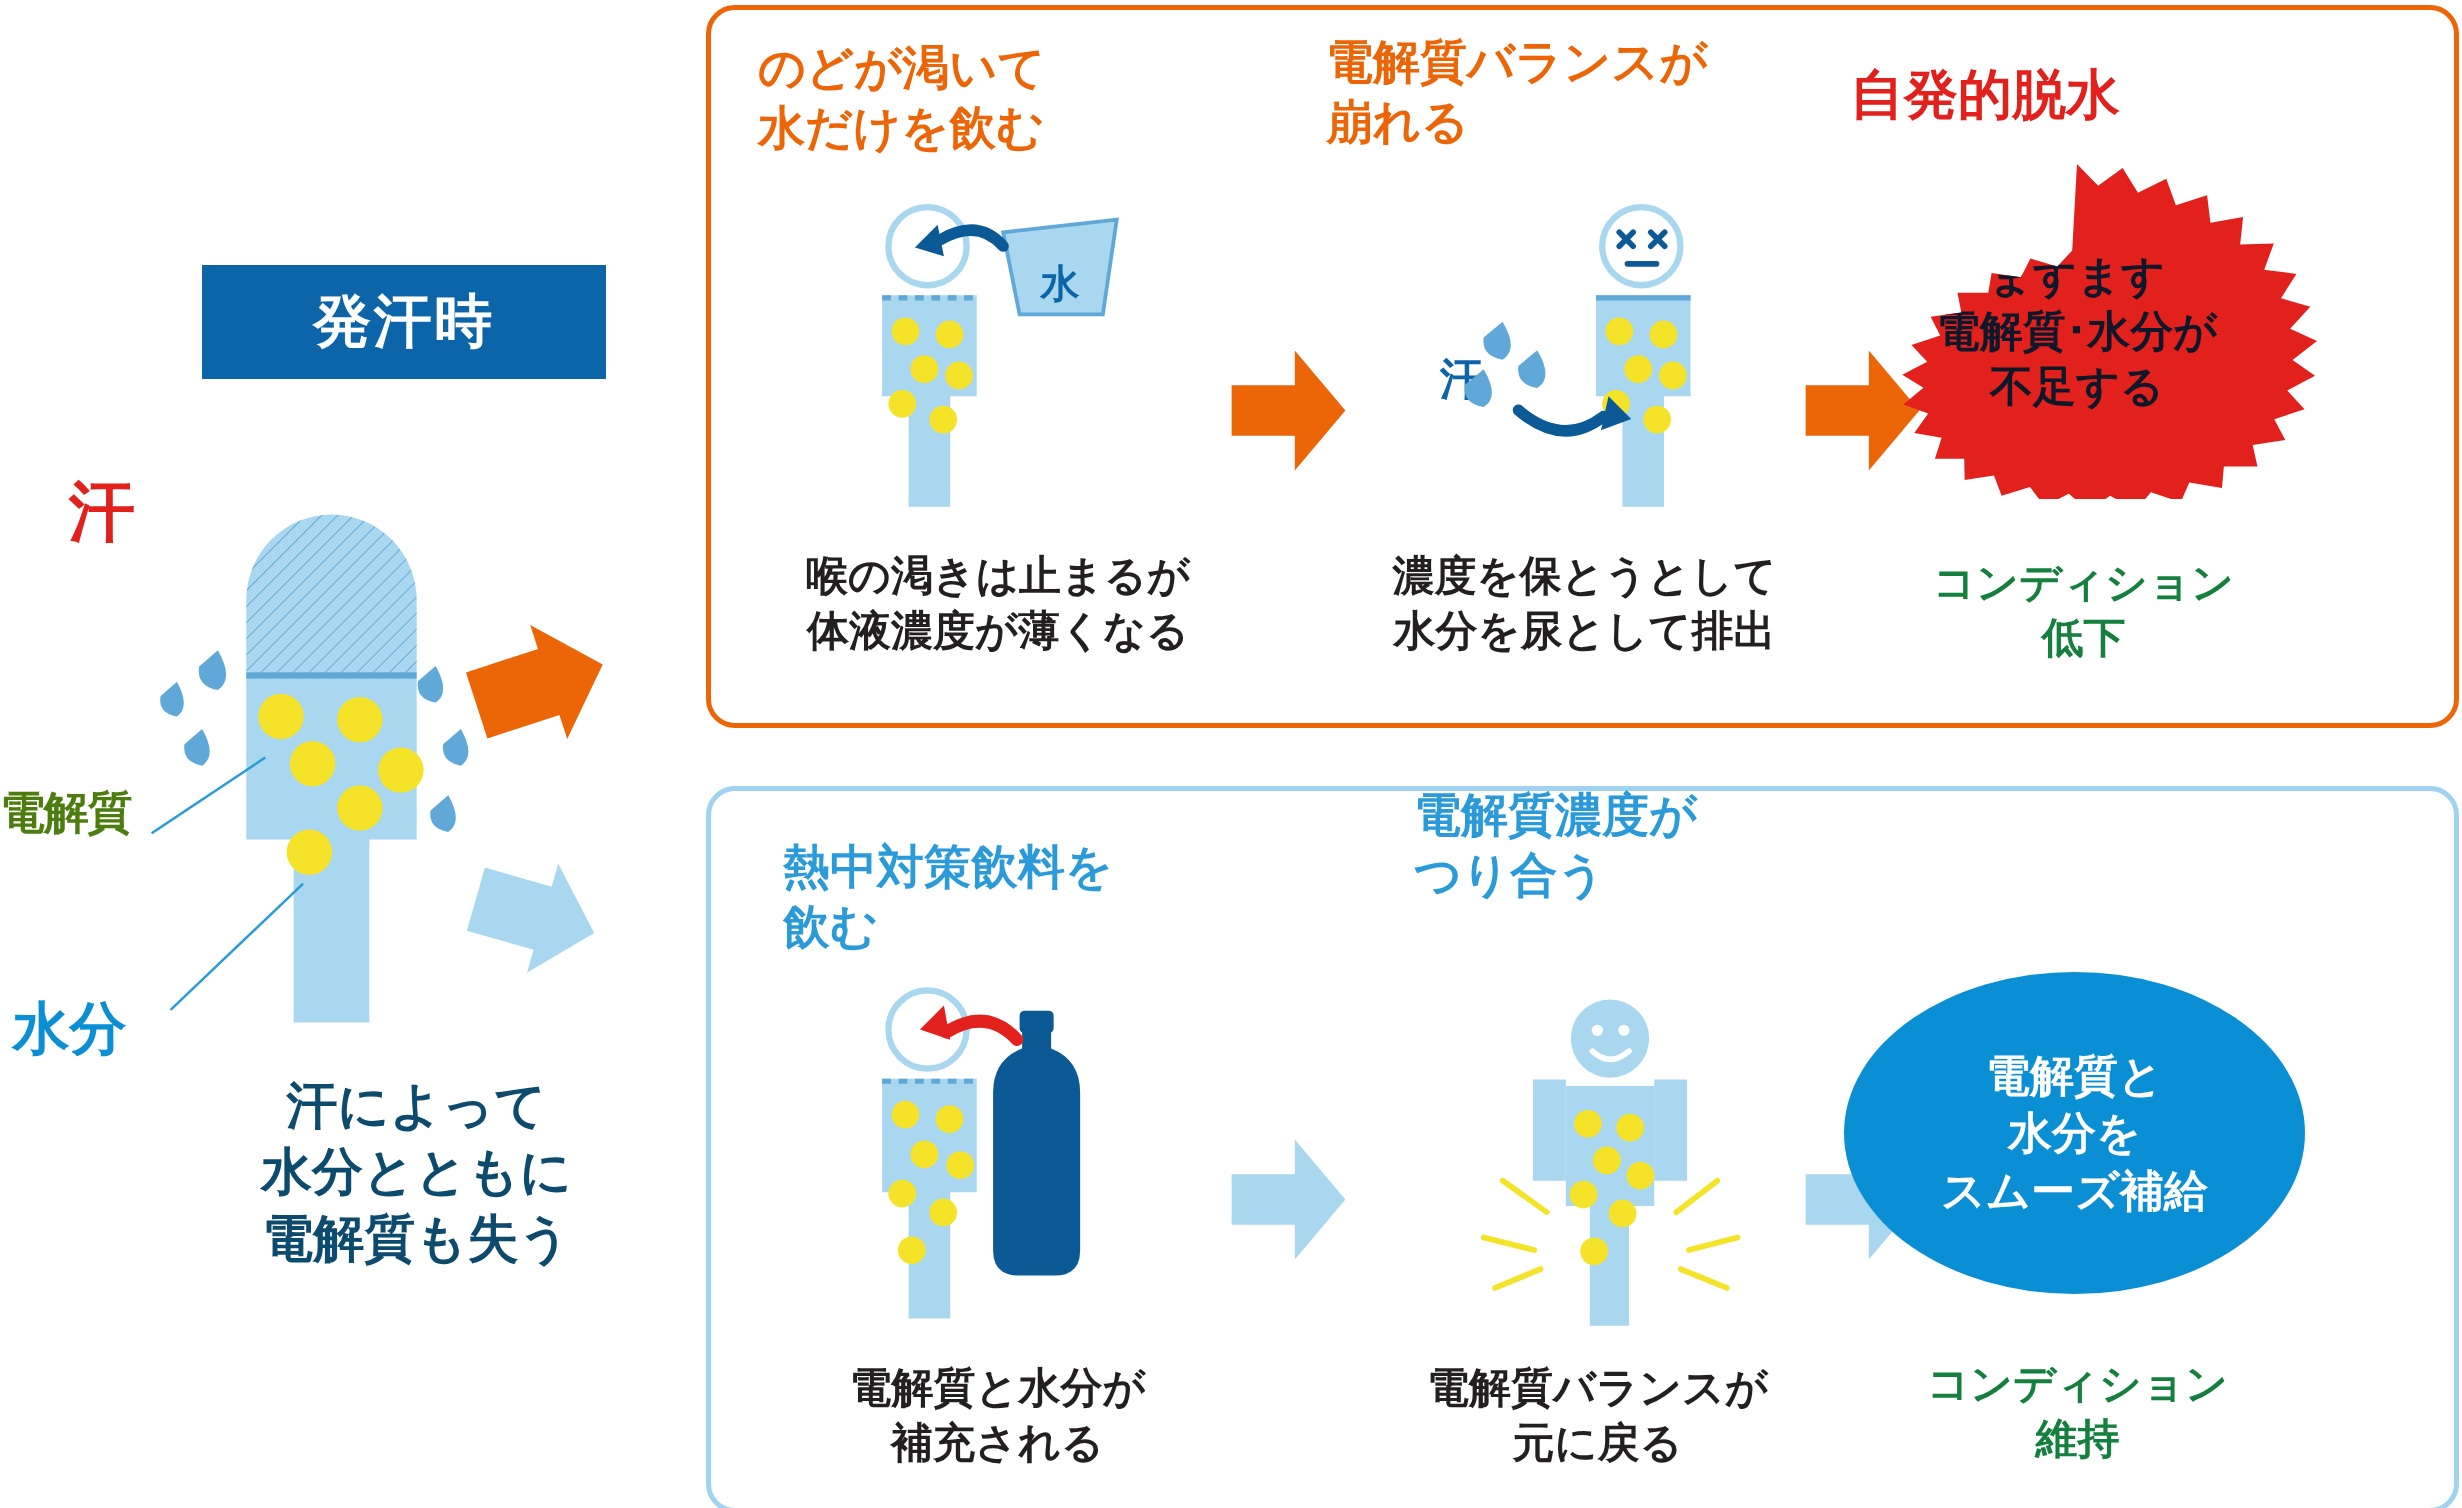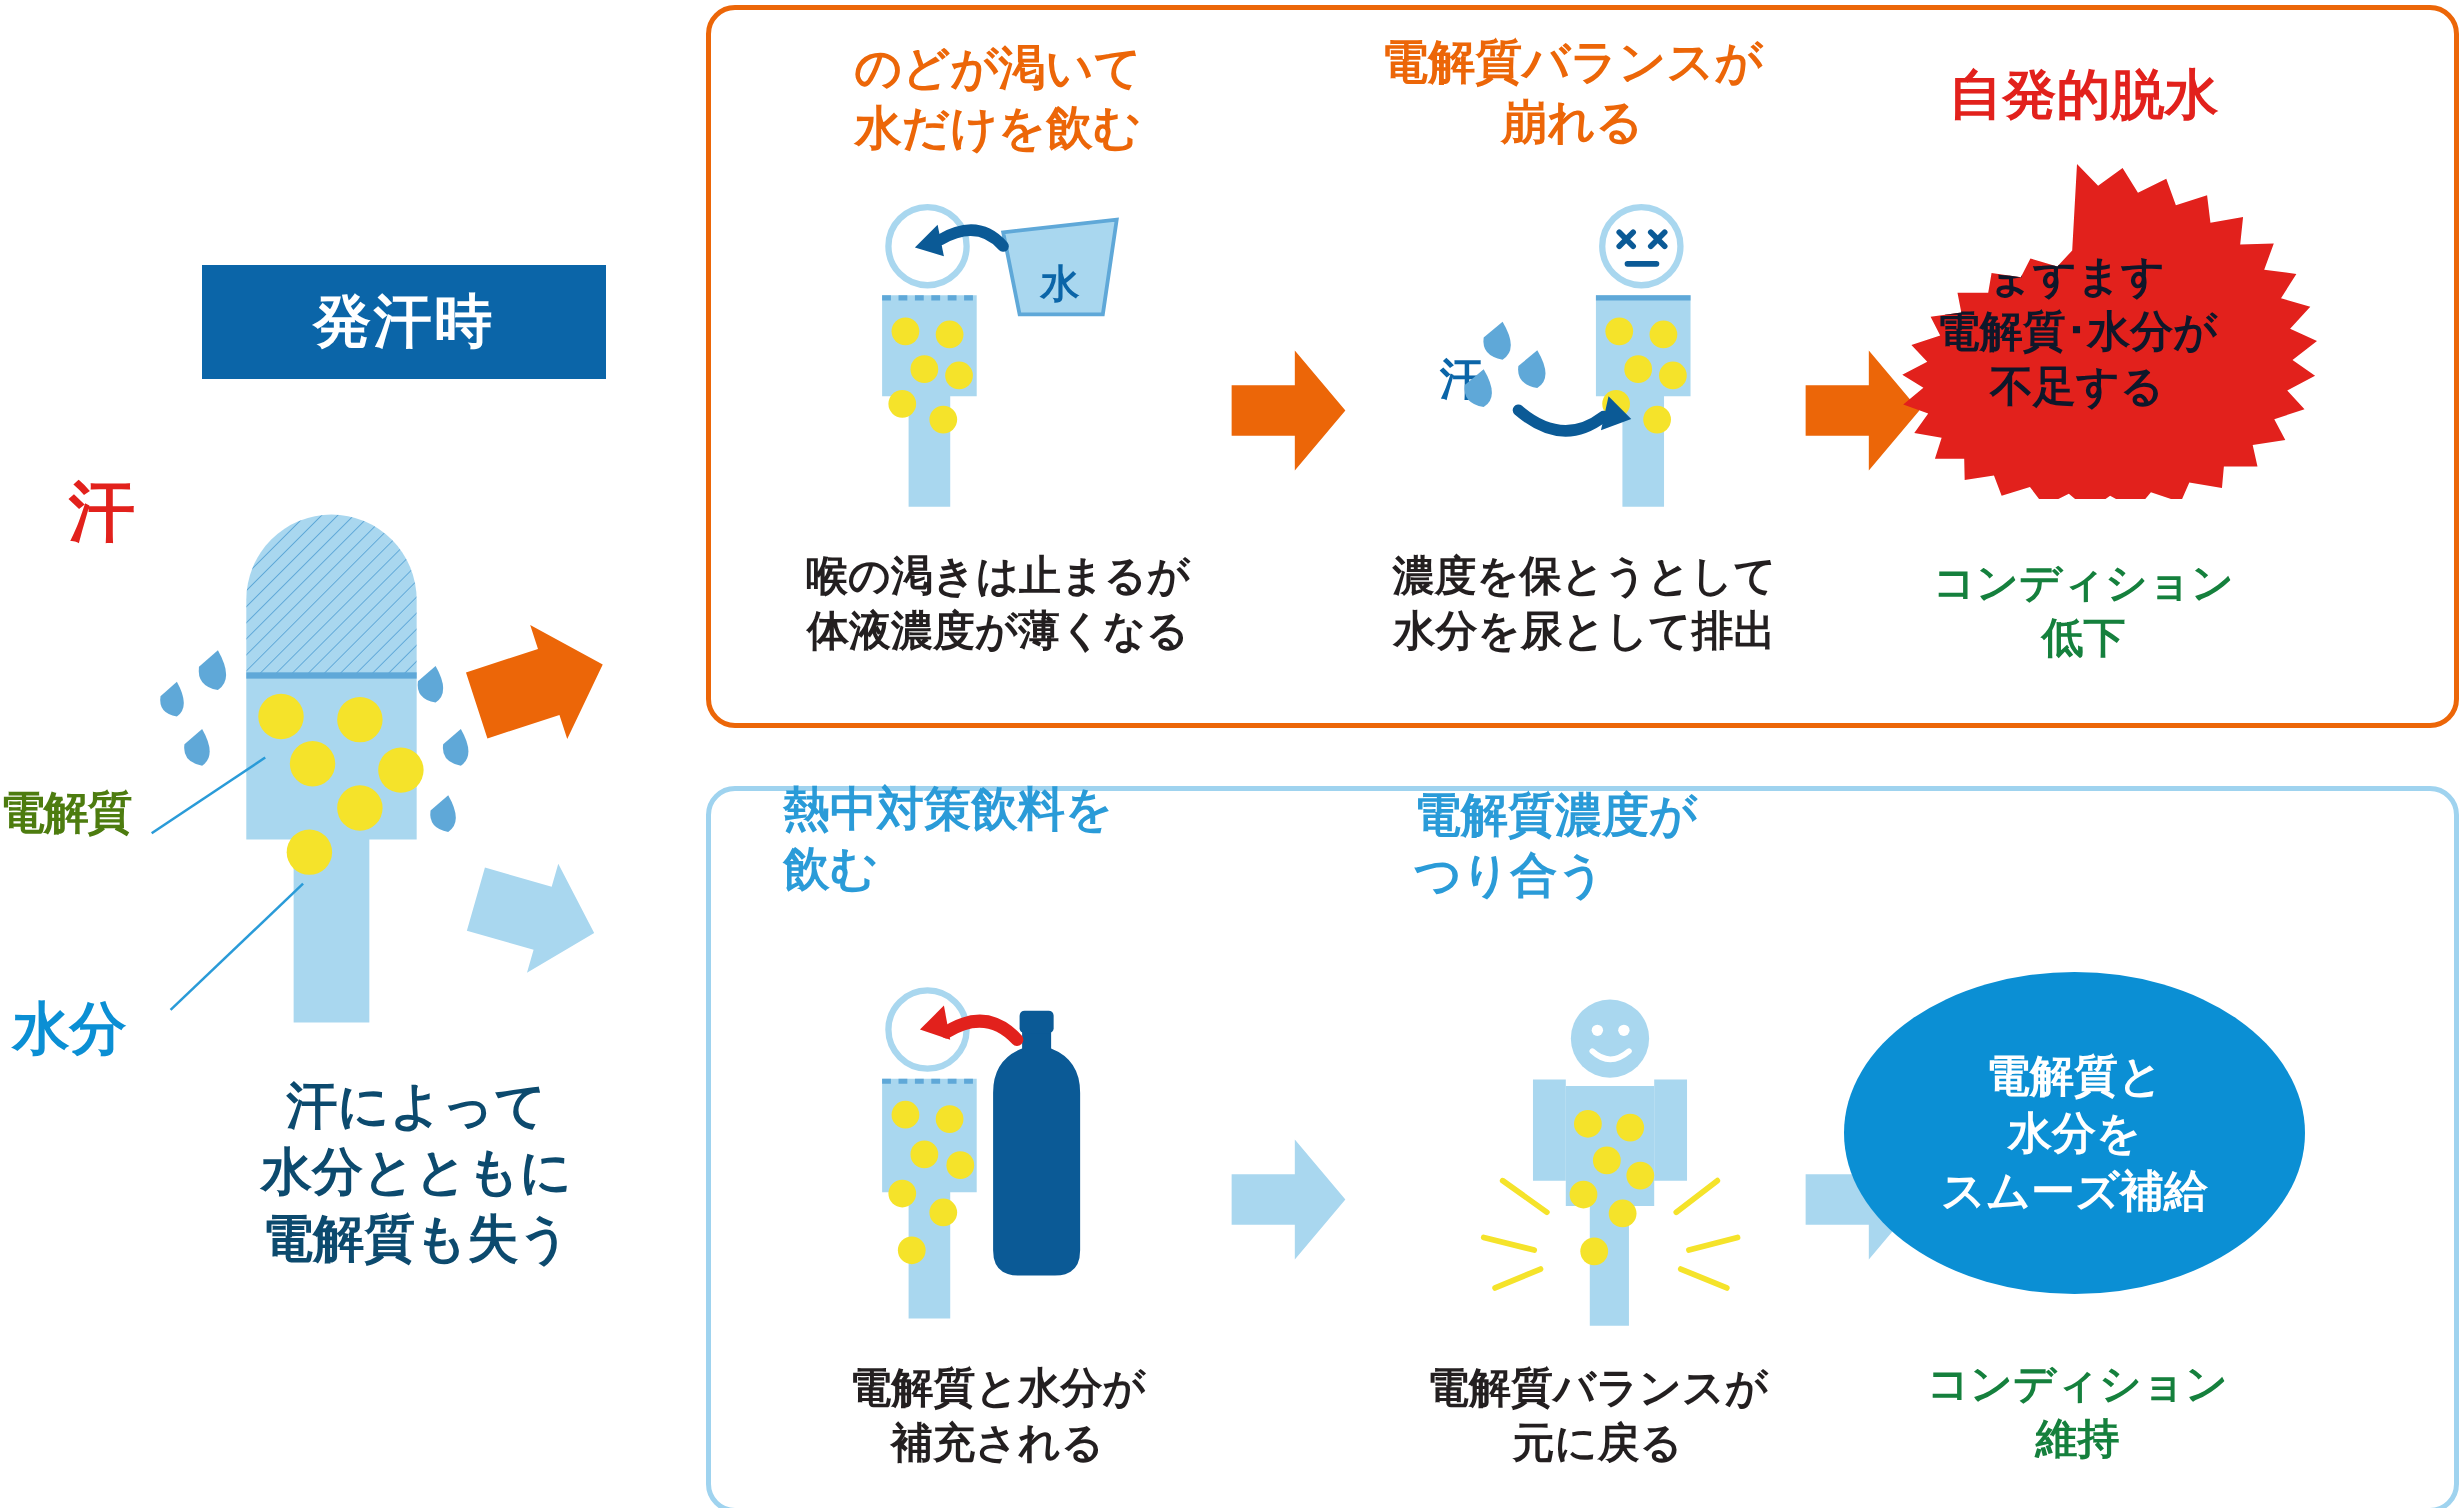--- a/index.html
+++ b/index.html
@@ -1,18 +1,18 @@
 <!DOCTYPE html>
 <html style="font-size:10px"><head>
 <meta charset="utf-8">
 <style>
   html,body{margin:0;padding:0;background:#ffffff;}
   body{width:2462px;height:1508px;position:relative;font-family:"Liberation Sans","DejaVu Sans",sans-serif;overflow:hidden;}
   .abs{position:absolute;}
-  .ctr{text-align:center;}
+  .ctr{}
 
   
   #sweat-label-box{
     left:202px;top:265px;width:404px;height:114px;
     background:#0b65a8;color:#fff;font-size:58px;font-weight:bold;
     display:flex;align-items:center;justify-content:center;letter-spacing:2.5px;
   }
   #label-ase{left:69px;top:467px;font-size:66px;font-weight:bold;color:#e2211c;}
   #label-denkaishitsu{left:0px;top:783px;font-size:45px;font-weight:bold;color:#4d7c0f;letter-spacing:-1.3px;}
   #label-suibun{left:12.6px;top:991px;font-size:57px;font-weight:bold;color:#0b8fd4;}
@@ -185,21 +185,21 @@
   <span id="burst-inner" style="white-space:pre-line">ますます
 電解質･水分が
 不足する</span>
 </div>
 
 <div class="abs cond-cap" style="left:1850px;top:556px;width:467px;white-space:pre-line">コンディション
 低下</div>
 
 <div class="abs panel" id="panel-bottom"></div>
 
-<div class="abs step-head head-blue" style="left:783px;top:779px;width:480px;white-space:pre-line">熱中対策飲料を
+<div class="abs step-head head-blue" style="left:783px;top:837px;width:480px;white-space:pre-line">熱中対策飲料を
 飲む</div>
 
 <svg class="abs" style="left:814px;top:985px;width:391px;height:354px" viewBox="0 0 620 560">
   <circle cx="180" cy="70" r="62" fill="#ffffff" stroke="#a9d7ef" stroke-width="10"></circle>
   <path d="M108 148 h150 v180 h-42 v200 h-66 v-200 h-42 z" fill="#a9d7ef"></path>
   <line x1="108" y1="152" x2="258" y2="152" stroke="#5fa8d8" stroke-width="8" stroke-dasharray="14 12"></line>
   <circle cx="145" cy="205" r="22" fill="#f5e32a"></circle>
   <circle cx="215" cy="212" r="22" fill="#f5e32a"></circle>
   <circle cx="175" cy="268" r="22" fill="#f5e32a"></circle>
   <circle cx="232" cy="285" r="22" fill="#f5e32a"></circle>

